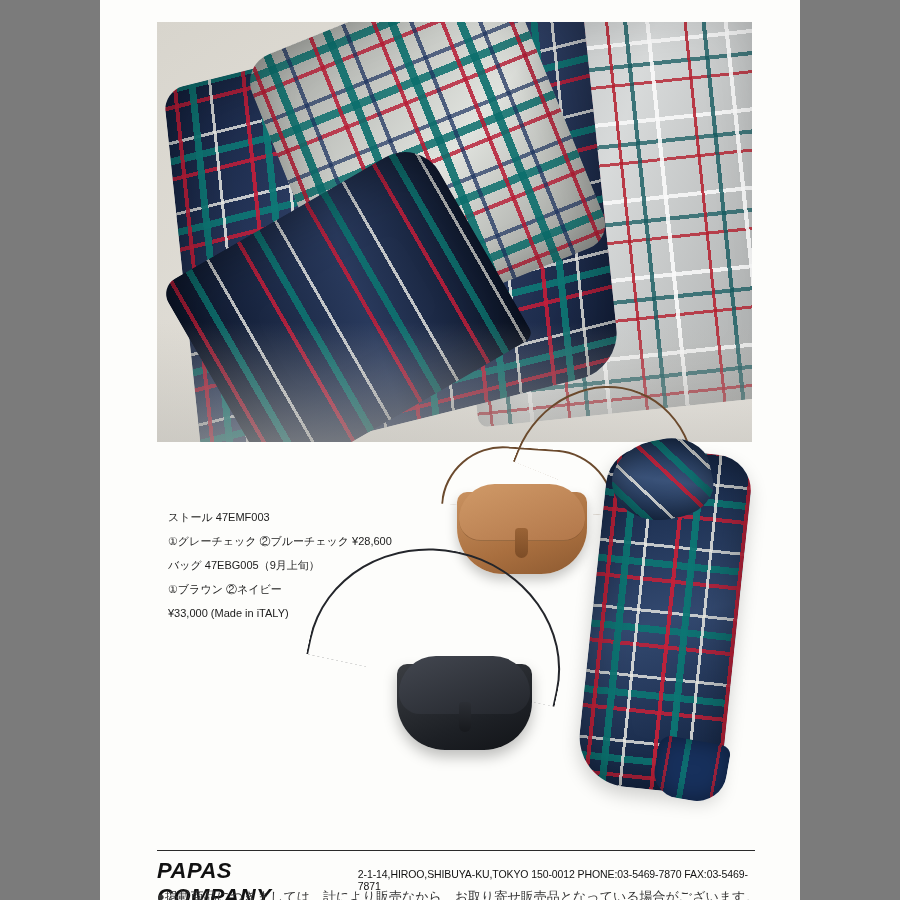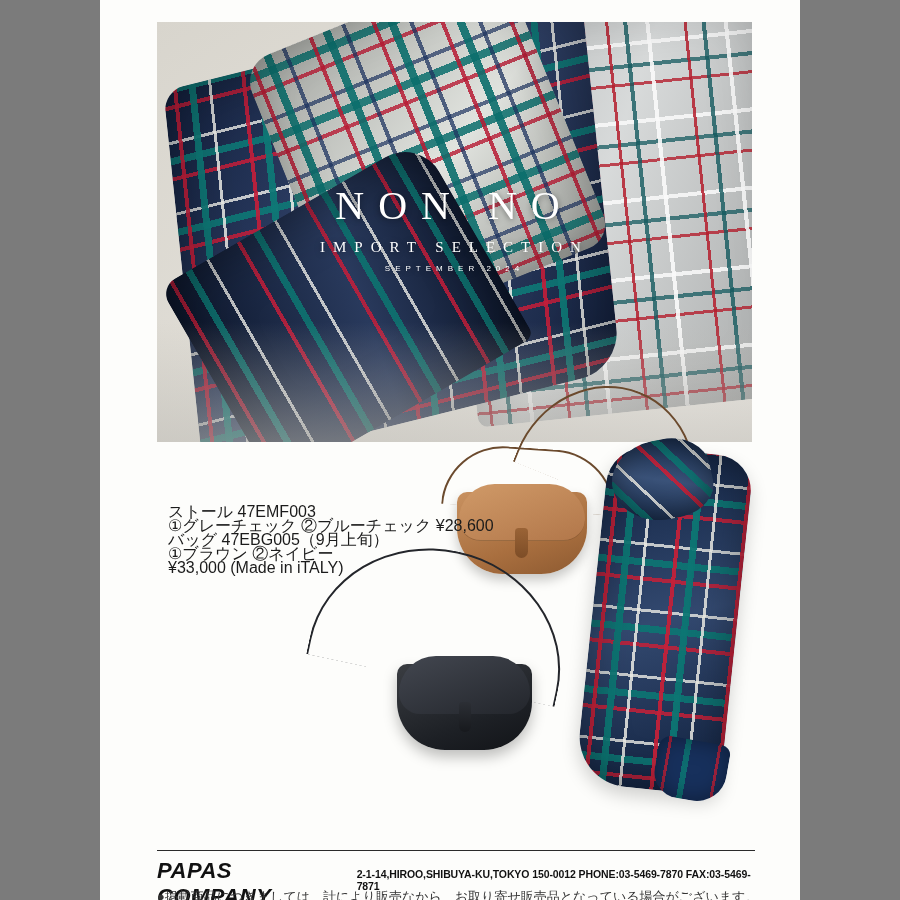--- a/index.html
+++ b/index.html
@@ -177,22 +177,22 @@
     font-size: 8px;
     letter-spacing: 5px;
     font-family: "Liberation Sans", sans-serif;
   }
 
   
   .caption {
     position: absolute;
     left: 68px;
     top: 505px;
-    font-size: 16px;
-    line-height: 14px;
+    font-size: 11px;
+    line-height: 24px;
     color: #1b1b1b;
     white-space: pre-line;
   }
 
   
   .products {
     position: absolute;
     left: 57px;
     top: 440px;
     width: 595px;
@@ -340,21 +340,21 @@
   .footer .brand {
     font-family: "Liberation Sans", sans-serif;
     font-weight: bold;
     font-style: italic;
     font-size: 22px;
     letter-spacing: 0.5px;
     color: #111;
   }
   .footer .addr {
     font-size: 10.5px;
-    font-weight: bold;
+    font-weight: normal;
     color: #111;
     letter-spacing: -0.1px;
   }
   .footer-note {
     position: absolute;
     left: 57px; top: 888px;
     font-size: 13px;
     color: #333;
   }
 
@@ -385,25 +385,20 @@
 
   <div class="page">
 
     <div class="hero">
       <div class="bg-light"></div>
       <div class="cloth grey"></div>
       <div class="cloth navy"></div>
       <div class="cloth teal"></div>
       <div class="cloth navy2"></div>
       <div class="shadow-bottom"></div>
-      <div class="hero-title">
-        <div class="main">NON NO</div>
-        <div class="sub">IMPORT SELECTION</div>
-        <div class="date">SEPTEMBER 2024</div>
-      </div>
     </div>
 
     <div class="products">
       <div class="strap-long"></div>
       <div class="bag-tan">
         <div class="strap"></div>
         <div class="body"></div>
         <div class="flap"></div>
         <div class="clasp"></div>
       </div>

